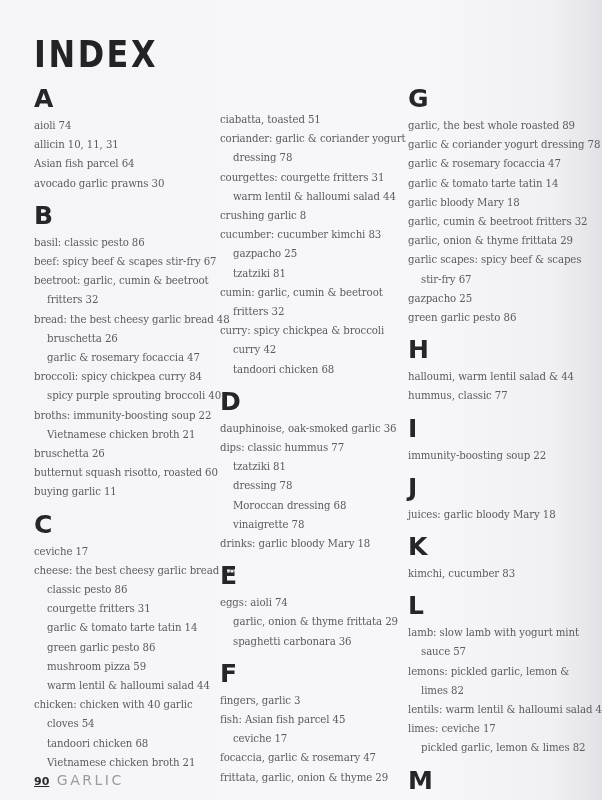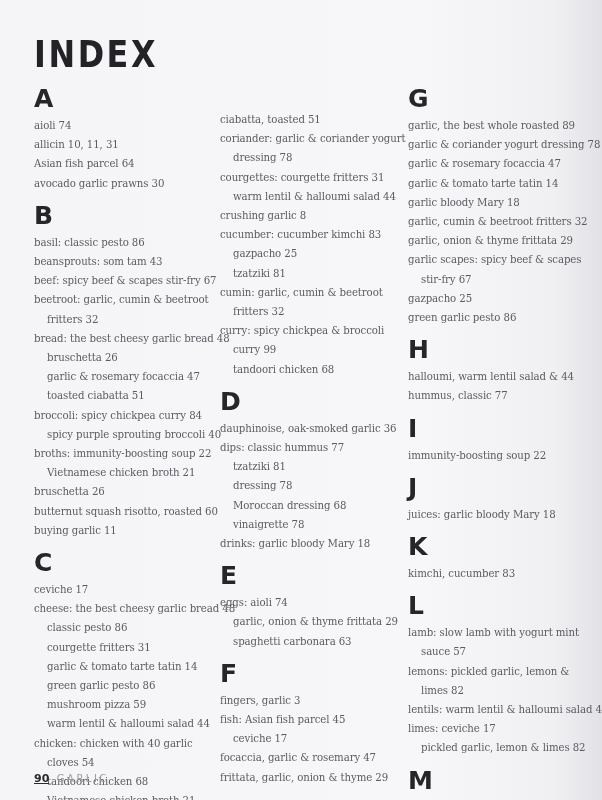--- a/index.html
+++ b/index.html
@@ -33,44 +33,42 @@
     .entry {
       font-size: 10.2px; line-height: 19.2px; white-space: nowrap;
       color: #5b5b62; letter-spacing: -0.1px;
     }
     .entry.sub { padding-left: 13px; }
     .footer {
       position: absolute; left: 34px; top: 772px;
       font-family: "DejaVu Sans", sans-serif; font-size: 11px; color: #2b2b2f;
     }
     .footer .num { font-weight: bold; text-decoration: underline; }
-    .footer .label { letter-spacing: 2.5px; color: #9a9aa0; font-size: 10px; margin-left: 4px; }
+    .footer .label { letter-spacing: 2.5px; color: #9a9aa0; font-size: 14px; margin-left: 4px; }
   </style>
 </head>
 <body>
 
 <div class="page">
   <div class="title">INDEX</div>
 
   <div class="col col-1">
       <div class="letter">A</div>
       <div class="entry">aioli 74</div>
       <div class="entry">allicin 10, 11, 31</div>
       <div class="entry">Asian fish parcel 64</div>
       <div class="entry">avocado garlic prawns 30</div>
       <div class="letter">B</div>
       <div class="entry">basil: classic pesto 86</div>
-      <div class="entry">beansprouts: som tam 43</div>
       <div class="entry">beef: spicy beef &amp; scapes stir-fry 67</div>
       <div class="entry">beetroot: garlic, cumin &amp; beetroot</div>
       <div class="entry sub">fritters 32</div>
       <div class="entry">bread: the best cheesy garlic bread 48</div>
       <div class="entry sub">bruschetta 26</div>
       <div class="entry sub">garlic &amp; rosemary focaccia 47</div>
-      <div class="entry sub">toasted ciabatta 51</div>
       <div class="entry">broccoli: spicy chickpea curry 84</div>
       <div class="entry sub">spicy purple sprouting broccoli 40</div>
       <div class="entry">broths: immunity-boosting soup 22</div>
       <div class="entry sub">Vietnamese chicken broth 21</div>
       <div class="entry">bruschetta 26</div>
       <div class="entry">butternut squash risotto, roasted 60</div>
       <div class="entry">buying garlic 11</div>
       <div class="letter">C</div>
       <div class="entry">ceviche 17</div>
       <div class="entry">cheese: the best cheesy garlic bread 48</div>
@@ -91,34 +89,34 @@
       <div class="entry sub">dressing 78</div>
       <div class="entry">courgettes: courgette fritters 31</div>
       <div class="entry sub">warm lentil &amp; halloumi salad 44</div>
       <div class="entry">crushing garlic 8</div>
       <div class="entry">cucumber: cucumber kimchi 83</div>
       <div class="entry sub">gazpacho 25</div>
       <div class="entry sub">tzatziki 81</div>
       <div class="entry">cumin: garlic, cumin &amp; beetroot</div>
       <div class="entry sub">fritters 32</div>
       <div class="entry">curry: spicy chickpea &amp; broccoli</div>
-      <div class="entry sub">curry 99</div>
+      <div class="entry sub">curry 42</div>
       <div class="entry sub">tandoori chicken 68</div>
       <div class="letter">D</div>
       <div class="entry">dauphinoise, oak-smoked garlic 36</div>
       <div class="entry">dips: classic hummus 77</div>
       <div class="entry sub">tzatziki 81</div>
       <div class="entry sub">dressing 78</div>
       <div class="entry sub">Moroccan dressing 68</div>
       <div class="entry sub">vinaigrette 78</div>
       <div class="entry">drinks: garlic bloody Mary 18</div>
       <div class="letter">E</div>
       <div class="entry">eggs: aioli 74</div>
       <div class="entry sub">garlic, onion &amp; thyme frittata 29</div>
-      <div class="entry sub">spaghetti carbonara 63</div>
+      <div class="entry sub">spaghetti carbonara 36</div>
       <div class="letter">F</div>
       <div class="entry">fingers, garlic 3</div>
       <div class="entry">fish: Asian fish parcel 45</div>
       <div class="entry sub">ceviche 17</div>
       <div class="entry">focaccia, garlic &amp; rosemary 47</div>
       <div class="entry">frittata, garlic, onion &amp; thyme 29</div>
     </div>
   <div class="col col-3">
       <div class="letter">G</div>
       <div class="entry">garlic, the best whole roasted 89</div>

